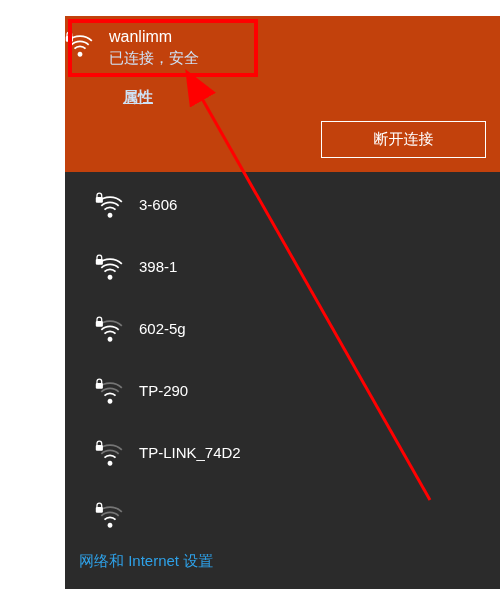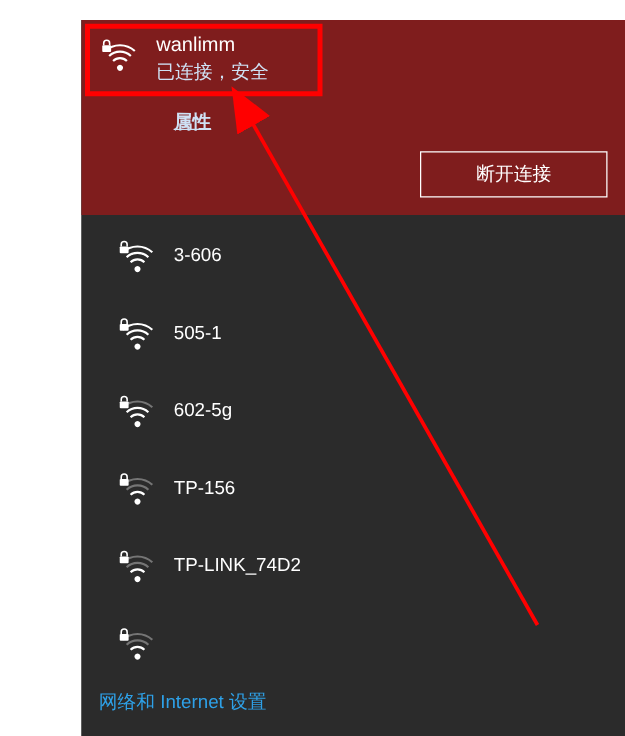--- a/index.html
+++ b/index.html
@@ -15,22 +15,22 @@
       position: absolute;
       left: 65px;
       top: 16px;
       width: 435px;
       height: 573px;
       background: #2b2b2b;
       color: #fff;
       overflow: hidden;
     }
     .connected-section {
-      background: #7f1d1d;
-      padding: 10px 14px 14px 16px;
+      background: #c2410c;
+      padding: 10px 14px 14px 0;
     }
     .network-header {
       display: flex;
       align-items: flex-start;
       gap: 14px;
     }
     .wifi-icon-wrap {
       position: relative;
       flex: 0 0 30px;
       height: 30px;
@@ -59,21 +59,21 @@
     .disconnect-row {
       display: flex;
       justify-content: flex-end;
     }
     .disconnect-btn {
       border: 1.5px solid #ffffff;
       background: transparent;
       color: #ffffff;
       font-size: 15px;
       padding: 8px 0;
-      width: 150px;
+      width: 165px;
       text-align: center;
       cursor: pointer;
       font-family: inherit;
     }
     .network-list {
       padding-top: 2px;
     }
     .network-item {
       display: flex;
       align-items: center;
@@ -158,21 +158,21 @@
         <span class="wifi-icon-wrap"><svg viewBox="-4 -2 38 34" width="30" height="30">
             <g transform="translate(-3,-1)">
       <rect x="0" y="6" width="9" height="7" rx="1" fill="#ffffff"></rect>
       <path d="M1.5 6 v-2 a3 3 0 0 1 6 0 v2" stroke="#ffffff" stroke-width="1.6" fill="none"></path>
     </g>
             <path d="M15 26 a2 2 0 1 0 0.001 0" stroke="#ffffff" stroke-width="2.2" fill="#ffffff" class=""></path>
             <path d="M8 21 a10 10 0 0 1 14 0" stroke="#ffffff" stroke-width="2.2" fill="none" class=""></path>
             <path d="M4 16 a16 16 0 0 1 22 0" stroke="#ffffff" stroke-width="2.2" fill="none" class=""></path>
             <path d="M0 11 a22 22 0 0 1 30 0" stroke="#ffffff" stroke-width="2.2" fill="none" class=""></path>
           </svg></span>
-        <span class="network-label">505-1</span>
+        <span class="network-label">398-1</span>
       </div>
       <div class="network-item">
         <span class="wifi-icon-wrap"><svg viewBox="-4 -2 38 34" width="30" height="30">
             <g transform="translate(-3,-1)">
       <rect x="0" y="6" width="9" height="7" rx="1" fill="#ffffff"></rect>
       <path d="M1.5 6 v-2 a3 3 0 0 1 6 0 v2" stroke="#ffffff" stroke-width="1.6" fill="none"></path>
     </g>
             <path d="M15 26 a2 2 0 1 0 0.001 0" stroke="#ffffff" stroke-width="2.2" fill="#ffffff" class=""></path>
             <path d="M8 21 a10 10 0 0 1 14 0" stroke="#ffffff" stroke-width="2.2" fill="none" class=""></path>
             <path d="M4 16 a16 16 0 0 1 22 0" stroke="#ffffff" stroke-width="2.2" fill="none" class=""></path>
@@ -184,21 +184,21 @@
         <span class="wifi-icon-wrap"><svg viewBox="-4 -2 38 34" width="30" height="30">
             <g transform="translate(-3,-1)">
       <rect x="0" y="6" width="9" height="7" rx="1" fill="#ffffff"></rect>
       <path d="M1.5 6 v-2 a3 3 0 0 1 6 0 v2" stroke="#ffffff" stroke-width="1.6" fill="none"></path>
     </g>
             <path d="M15 26 a2 2 0 1 0 0.001 0" stroke="#ffffff" stroke-width="2.2" fill="#ffffff" class=""></path>
             <path d="M8 21 a10 10 0 0 1 14 0" stroke="#ffffff" stroke-width="2.2" fill="none" class=""></path>
             <path d="M4 16 a16 16 0 0 1 22 0" stroke="#ffffff" stroke-width="2.2" fill="none" class="arc-dim"></path>
             <path d="M0 11 a22 22 0 0 1 30 0" stroke="#ffffff" stroke-width="2.2" fill="none" class="arc-dim"></path>
           </svg></span>
-        <span class="network-label">TP-156</span>
+        <span class="network-label">TP-290</span>
       </div>
       <div class="network-item">
         <span class="wifi-icon-wrap"><svg viewBox="-4 -2 38 34" width="30" height="30">
             <g transform="translate(-3,-1)">
       <rect x="0" y="6" width="9" height="7" rx="1" fill="#ffffff"></rect>
       <path d="M1.5 6 v-2 a3 3 0 0 1 6 0 v2" stroke="#ffffff" stroke-width="1.6" fill="none"></path>
     </g>
             <path d="M15 26 a2 2 0 1 0 0.001 0" stroke="#ffffff" stroke-width="2.2" fill="#ffffff" class=""></path>
             <path d="M8 21 a10 10 0 0 1 14 0" stroke="#ffffff" stroke-width="2.2" fill="none" class=""></path>
             <path d="M4 16 a16 16 0 0 1 22 0" stroke="#ffffff" stroke-width="2.2" fill="none" class="arc-dim"></path>

